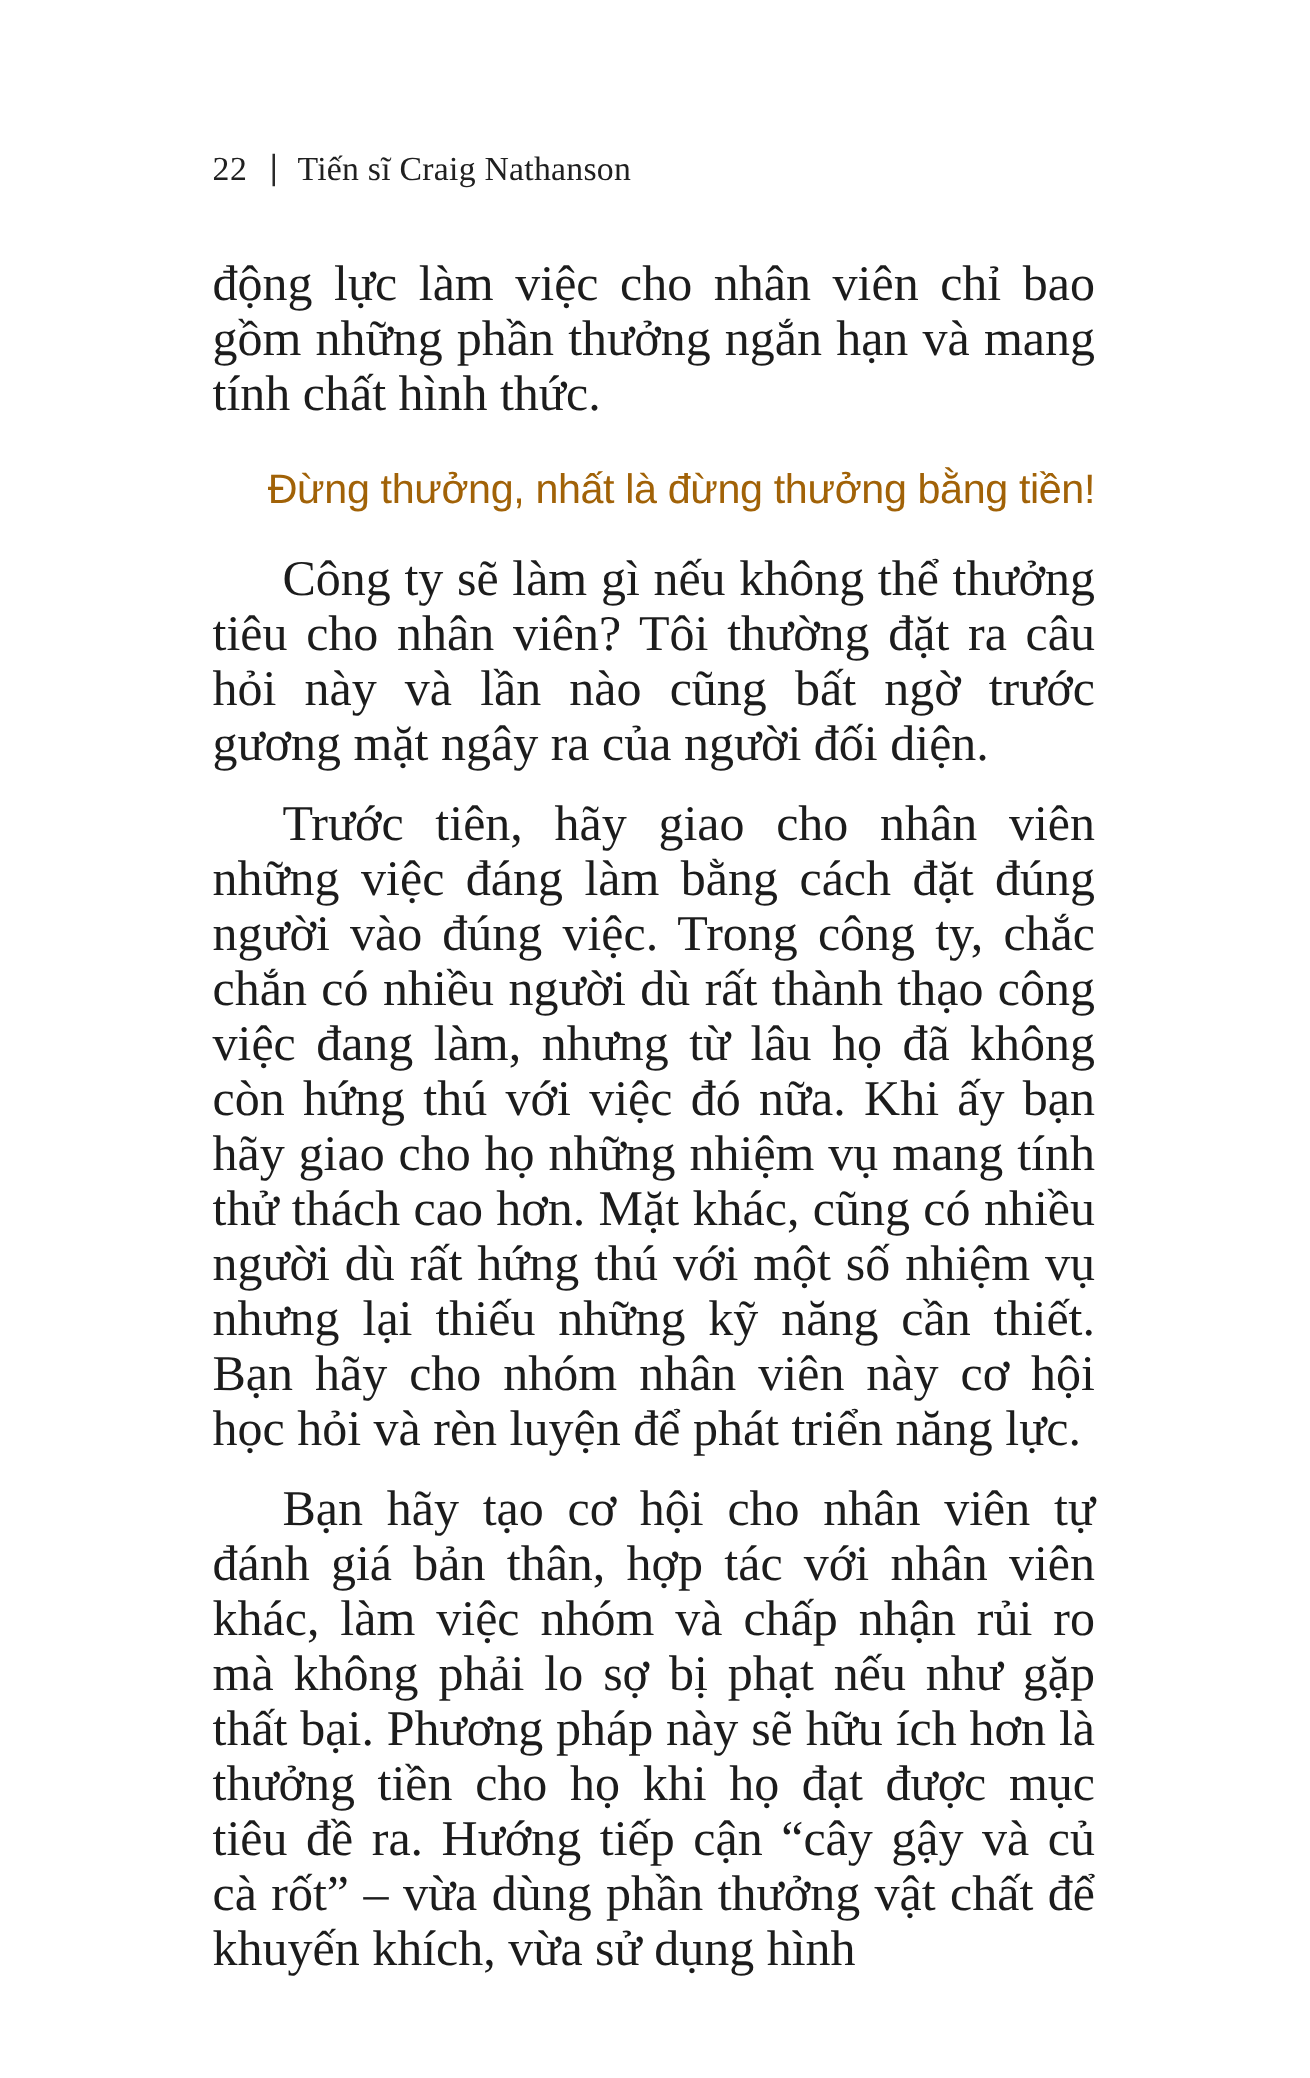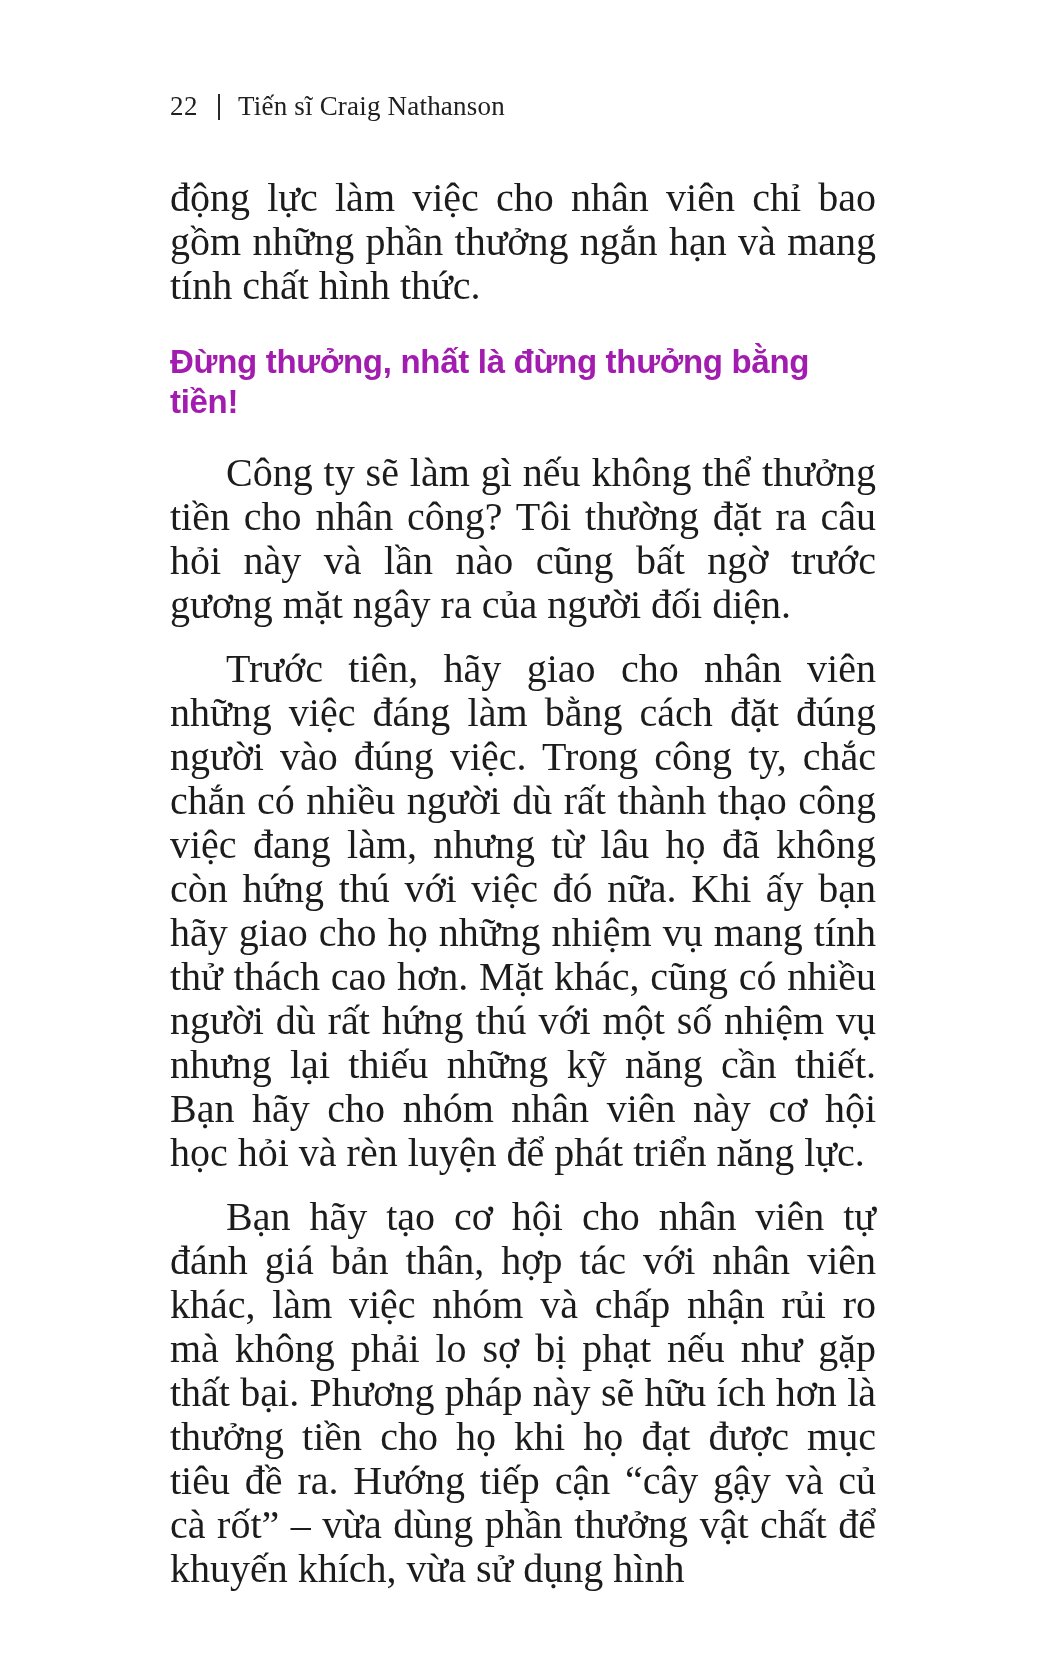--- a/index.html
+++ b/index.html
@@ -6,21 +6,21 @@
     margin: 0;
     padding: 0;
     background: #ffffff;
   }
   .page {
     position: relative;
     width: 1048px;
     height: 1662px;
     background: #ffffff;
     box-sizing: border-box;
-    padding: 91px 172px 0 170px;
+    padding: 120px 172px 0 170px;
     overflow: hidden;
     color: #1c1c1c;
     font-family: "Liberation Serif", "DejaVu Serif", serif;
   }
   .page-header {
     display: flex;
     align-items: center;
     font-size: 27px;
     color: #202020;
     margin-bottom: 54px;
@@ -44,46 +44,47 @@
     line-height: 44px;
     text-align: justify;
     margin: 0 0 20px 0;
     color: #1c1c1c;
   }
   .page-body p.indent {
     text-indent: 56px;
   }
   .section-heading {
     font-family: "Liberation Sans", "DejaVu Sans", sans-serif;
-    font-weight: 700;
+    font-weight: 400;
     font-size: 33px;
     letter-spacing: -0.3px;
-    color: #a21caf;
+    color: #a16207;
     margin: 34px 0 30px 0;
     line-height: 1.2;
+    text-align: right;
   }
 </style>
 </head>
 <body>
 
 <div class="page">
 
   <div class="page-header">
     <span class="page-number">22</span>
     <span class="header-divider"></span>
     <span class="running-title">Tiến sĩ Craig Nathanson</span>
   </div>
 
   <div class="page-body">
 
     <p>động lực làm việc cho nhân viên chỉ bao gồm những phần thưởng ngắn hạn và mang tính chất hình thức.</p>
 
     <h2 class="section-heading">Đừng thưởng, nhất là đừng thưởng bằng tiền!</h2>
 
-    <p class="indent">Công ty sẽ làm gì nếu không thể thưởng tiền cho nhân công? Tôi thường đặt ra câu hỏi này và lần nào cũng bất ngờ trước gương mặt ngây ra của người đối diện.</p>
+    <p class="indent">Công ty sẽ làm gì nếu không thể thưởng tiêu cho nhân viên? Tôi thường đặt ra câu hỏi này và lần nào cũng bất ngờ trước gương mặt ngây ra của người đối diện.</p>
 
 
     <p class="indent">Trước tiên, hãy giao cho nhân viên những việc đáng làm bằng cách đặt đúng người vào đúng việc. Trong công ty, chắc chắn có nhiều người dù rất thành thạo công việc đang làm, nhưng từ lâu họ đã không còn hứng thú với việc đó nữa. Khi ấy bạn hãy giao cho họ những nhiệm vụ mang tính thử thách cao hơn. Mặt khác, cũng có nhiều người dù rất hứng thú với một số nhiệm vụ nhưng lại thiếu những kỹ năng cần thiết. Bạn hãy cho nhóm nhân viên này cơ hội học hỏi và rèn luyện để phát triển năng lực.</p>
 
     <p class="indent">Bạn hãy tạo cơ hội cho nhân viên tự đánh giá bản thân, hợp tác với nhân viên khác, làm việc nhóm và chấp nhận rủi ro mà không phải lo sợ bị phạt nếu như gặp thất bại. Phương pháp này sẽ hữu ích hơn là thưởng tiền cho họ khi họ đạt được mục tiêu đề ra. Hướng tiếp cận “cây gậy và củ cà rốt” – vừa dùng phần thưởng vật chất để khuyến khích, vừa sử dụng hình</p>
 
   </div>
 
 </div>
 

